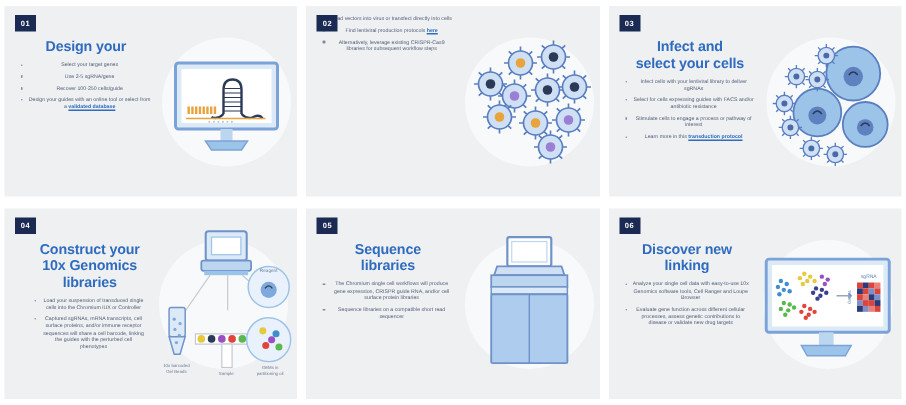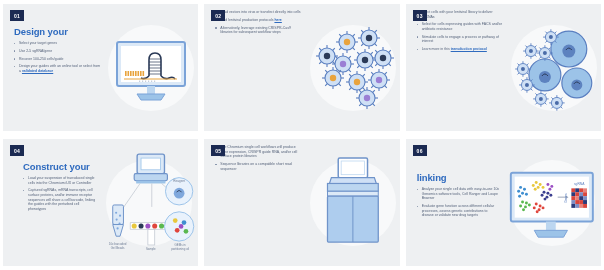--- a/index.html
+++ b/index.html
@@ -16,20 +16,21 @@
     grid-template-rows:1fr 1fr;
     gap:0;
     background:#ffffff;
   }
   .panel{
     position:relative;
     background:#eef0f2;
     margin:4px 3px;
     overflow:hidden;
     display:flex;
+    text-align:center;
   }
   .panel .left{
     width:52%;
     padding:6px 4px 4px 11px;
     box-sizing:border-box;
     position:relative;
     z-index:3;
   }
   .panel .art{
     position:relative;
@@ -310,20 +311,24 @@
             <circle r="3.2" fill="#9b7fd4"></circle>
           </g>
         </g>
       </svg>
     </div>
   </div>
 
   <div class="panel p3">
     <div class="badge">03</div>
     <div class="left">
+      <h2>
+        <span>Infect and</span><br>
+        <span>select your cells</span>
+      </h2>
       <ul>
         <li><span>Infect cells with your lentiviral library to deliver sgRNAs</span></li>
         <li><span>Select for cells expressing guides with FACS and/or antibiotic resistance</span></li>
         <li><span>Stimulate cells to engage a process or pathway of interest</span></li>
         <li><span>Learn more in this </span><a class="lk" href="#">transduction protocol</a></li>
       </ul>
     </div>
     <div class="art">
       <div class="circle-bg"></div>
       <svg width="94" height="94" viewBox="0 0 94 94">
@@ -446,20 +451,21 @@
         </g>
       </svg>
     </div>
   </div>
 
   <div class="panel p4">
     <div class="badge">04</div>
     <div class="left">
       <h2>
         <span>Construct your</span><br>
+        <span>10x Genomics libraries</span>
       </h2>
       <ul>
         <li><span>Load your suspension of transduced single cells into the Chromium iUX or Controller</span></li>
         <li><span>Captured sgRNAs, mRNA transcripts, cell surface proteins, and/or immune receptor sequences will share a cell barcode, linking the guides with the perturbed cell phenotypes</span></li>
       </ul>
     </div>
     <div class="art">
       <div class="circle-bg"></div>
       <svg width="100" height="112" viewBox="0 0 100 112">
 
@@ -513,20 +519,24 @@
         <text x="51" y="104" font-size="3" fill="#6f7d95" text-anchor="middle" font-family="Liberation Sans, sans-serif">Sample</text>
         <text x="81" y="100" font-size="3" fill="#6f7d95" text-anchor="middle" font-family="Liberation Sans, sans-serif">GEMs in</text>
         <text x="81" y="104" font-size="3" fill="#6f7d95" text-anchor="middle" font-family="Liberation Sans, sans-serif">partitioning oil</text>
       </svg>
     </div>
   </div>
 
   <div class="panel p5">
     <div class="badge">05</div>
     <div class="left">
+      <h2>
+        <span>Sequence</span><br>
+        <span>libraries</span>
+      </h2>
       <ul>
         <li><span>The Chromium single cell workflows will produce gene expression, CRISPR guide RNA, and/or cell surface protein libraries</span></li>
         <li><span>Sequence libraries on a compatible short read sequencer</span></li>
       </ul>
     </div>
     <div class="art">
       <div class="circle-bg"></div>
       <svg width="96" height="104" viewBox="0 0 96 104">
         <rect x="33" y="6" width="30" height="20" rx="1.5" fill="#ffffff" stroke="#6f93c9" stroke-width="1.5"></rect>
         <rect x="36" y="9" width="24" height="14" fill="#ffffff" stroke="#bcd6f0" stroke-width="0.8"></rect>
@@ -536,21 +546,21 @@
         <rect x="22" y="45" width="52" height="47" rx="1" fill="#aecdee" stroke="#6f93c9" stroke-width="1.3"></rect>
         <line x1="48" y1="45" x2="48" y2="92" stroke="#6f93c9" stroke-width="1"></line>
       </svg>
     </div>
   </div>
 
   <div class="panel p6">
     <div class="badge">06</div>
     <div class="left">
       <h2>
-        <br>
+        <span>Discover new</span><br>
         <span>linking</span>
       </h2>
       <ul>
         <li><span>Analyze your single cell data with easy-to-use 10x Genomics software tools, Cell Ranger and Loupe Browser</span></li>
         <li><span>Evaluate gene function across different cellular processes, assess genetic contributions to disease or validate new drug targets</span></li>
       </ul>
     </div>
     <div class="art">
       <div class="circle-bg"></div>
       <svg width="100" height="94" viewBox="0 0 100 94">

